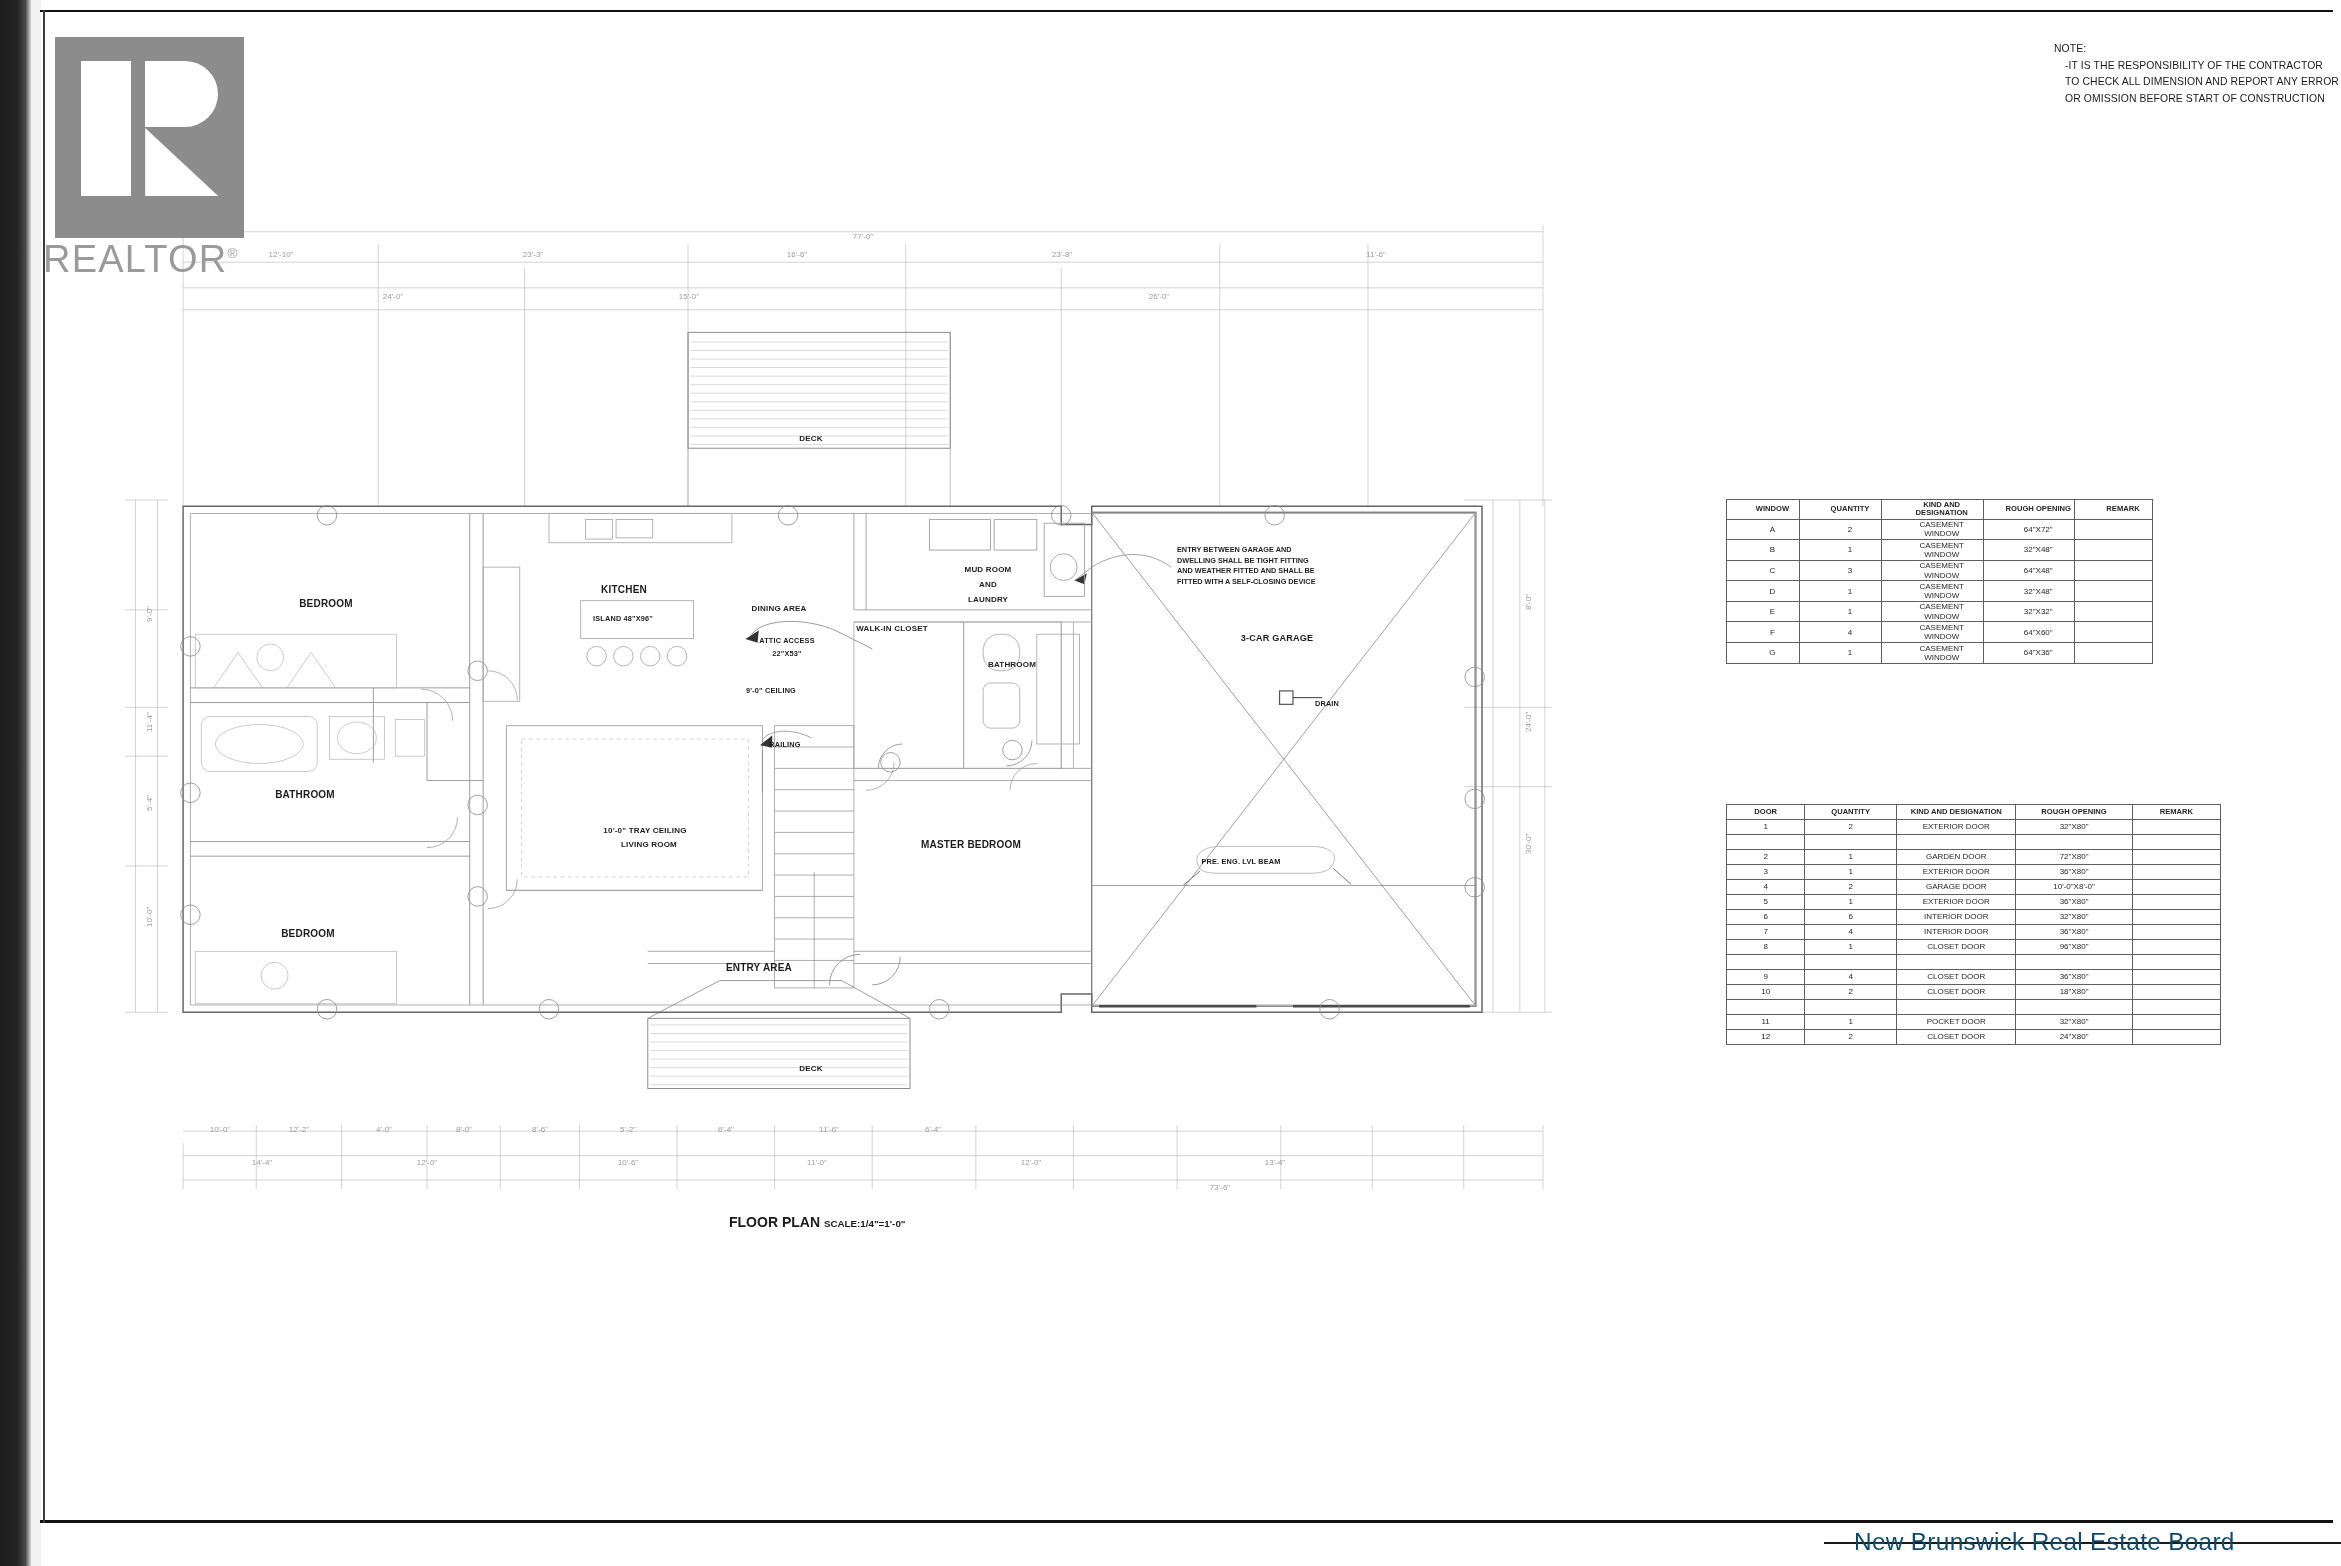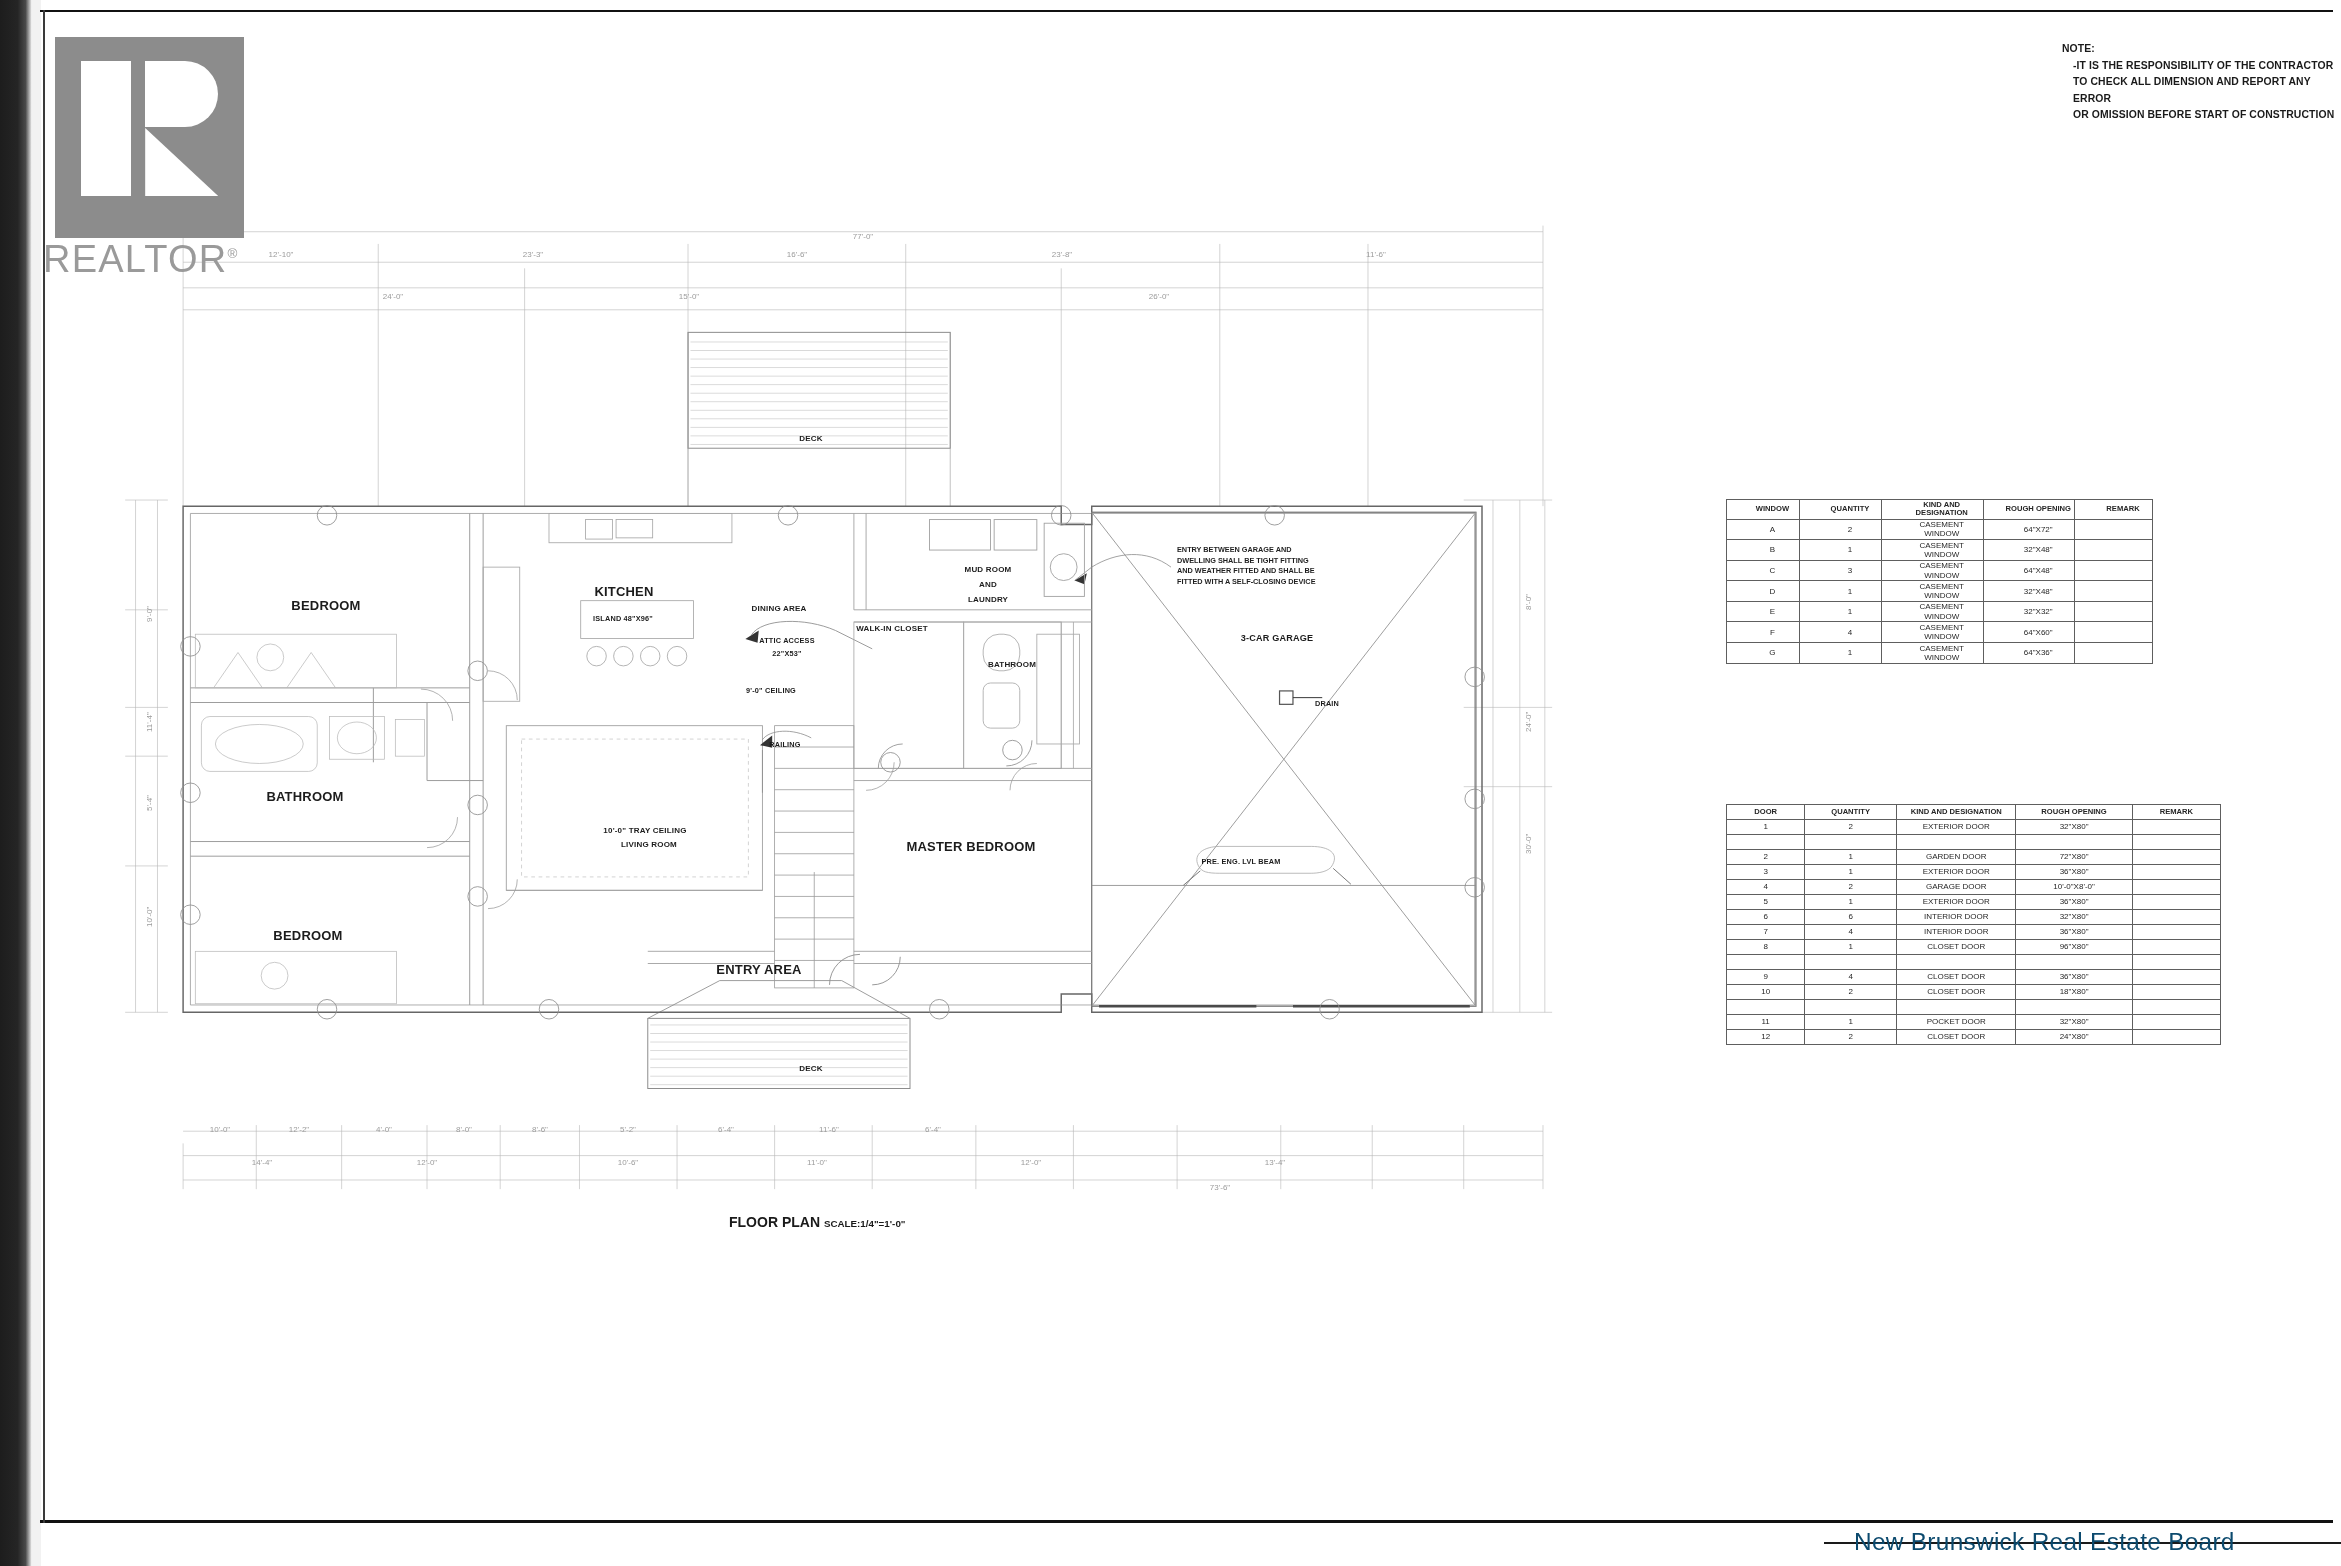--- a/index.html
+++ b/index.html
@@ -92,24 +92,23 @@
     font-weight: 400;
   }
   .realtor-text sup { font-size: 13.4px; vertical-align: super; }
 
   
   .note-block {
     position: absolute;
     left: 2054px; top: 41px;
     color: #1a1a1a;
     font-size: 10.4px;
-    font-weight: bold;
+    font-weight: normal;
     line-height: 1.55;
     letter-spacing: 0.1px;
-    margin-left: 8px;
   }
   .note-title { margin-bottom: 1.2px; }
   .note-lines { padding-left: 11px; }
 
   
   .plan {
     position: absolute;
     left: 0; top: 0;
     width: 2342px; height: 1566px;
   }
@@ -148,21 +147,21 @@
     position: absolute;
     font-family: "Liberation Sans", sans-serif;
     font-weight: bold;
     color: #1c1c1c;
     white-space: nowrap;
     letter-spacing: 0.2px;
   }
   .lbl.c { transform: translateX(-50%); }
   .s9  { font-size: 7.3px; }
   .s10 { font-size: 8px; }
-  .s11 { font-size: 13px; }
+  .s11 { font-size: 10px; }
   .s12 { font-size: 9.1px; }
   .dim {
     position: absolute;
     font-size: 8px;
     color: #9b9b9b;
     font-family: "Liberation Sans", sans-serif;
     white-space: nowrap;
     transform: translateX(-50%);
   }
   .dimv {

